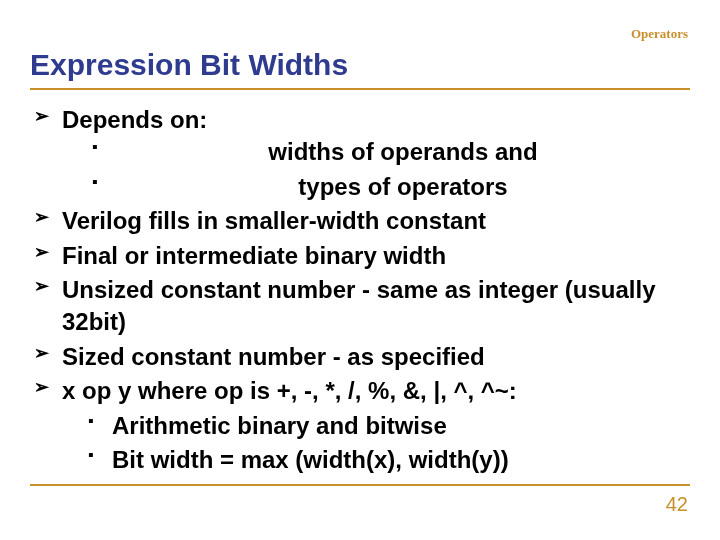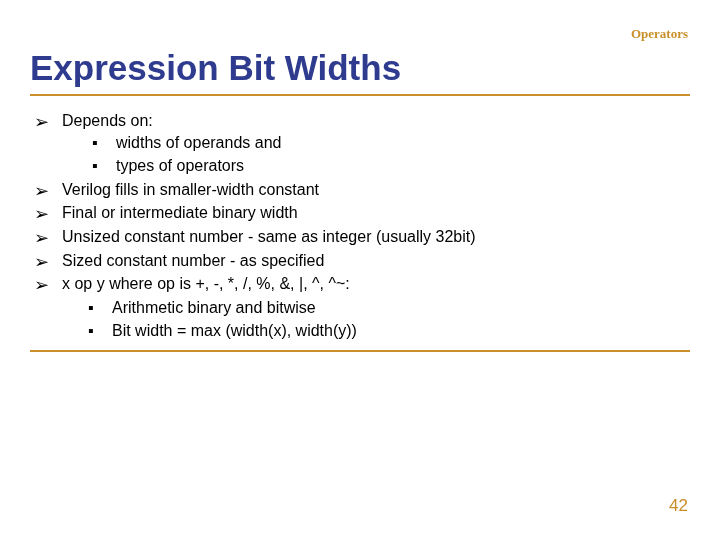--- a/index.html
+++ b/index.html
@@ -22,34 +22,35 @@
   .header-label {
     position: absolute;
     top: 26px;
     right: 32px;
     font-family: "Comic Sans MS", "Comic Sans", cursive;
     font-weight: bold;
     font-size: 13px;
     color: #c98f2a;
   }
   .title {
-    font-size: 35px;
+    font-size: 30px;
     font-weight: bold;
     color: #2e3b8e;
     margin: 30px 0 6px 0;
   }
   .title-rule {
     border: none;
     border-top: 2px solid #c98f2a;
     margin: 0 0 14px 0;
   }
   .content {
-    font-size: 16px;
+    font-size: 24px;
     line-height: 1.35;
     color: #000;
+    font-weight: bold;
   }
   ul.level1 {
     list-style: none;
     padding-left: 4px;
     margin: 0;
   }
   ul.level1 > li {
     position: relative;
     padding-left: 28px;
     margin-bottom: 2px;
@@ -64,20 +65,21 @@
   }
   ul.level2 {
     list-style: none;
     padding-left: 30px;
     margin: 0;
   }
   ul.level2 > li {
     position: relative;
     padding-left: 24px;
     margin-bottom: 2px;
+    text-align: center;
   }
   ul.level2 > li::before {
     content: "▪";
     position: absolute;
     left: 0;
     top: 0;
     color: #000;
     font-size: 16px;
   }
   ul.level2b {
@@ -100,21 +102,21 @@
   }
   .footer-rule {
     border: none;
     border-top: 2px solid #c98f2a;
     margin: 8px 0 0 0;
   }
   .page-number {
     position: absolute;
     bottom: 24px;
     right: 32px;
-    font-size: 17px;
+    font-size: 20px;
     color: #c98f2a;
     margin-left: 8px;
   }
 </style>
 </head>
 <body>
 
 <div class="slide">
 
   <div class="header-label">Operators</div>

